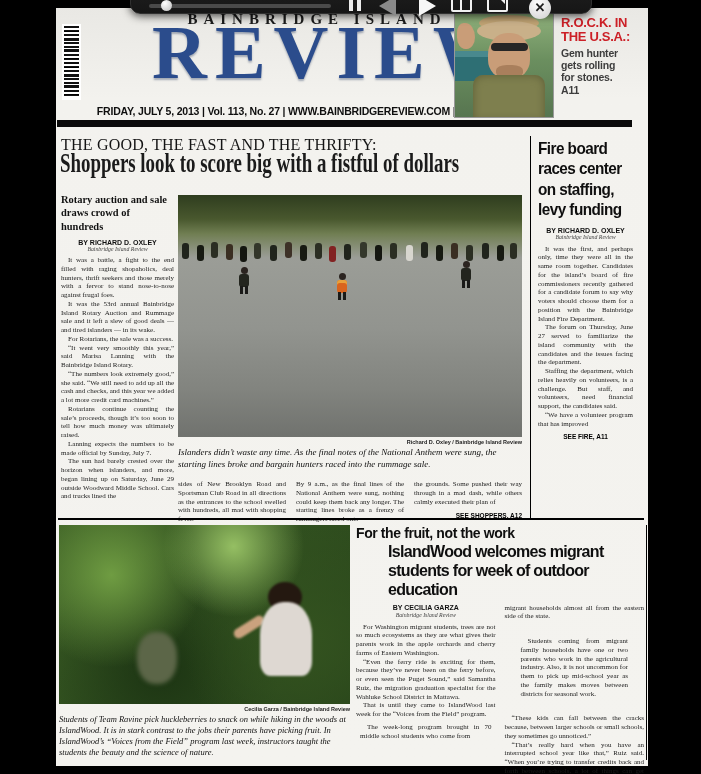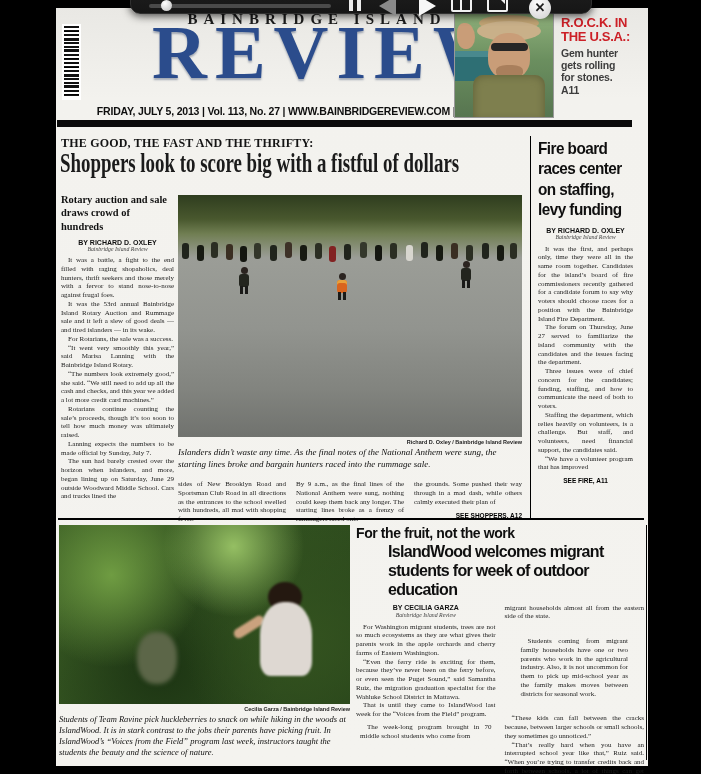--- a/index.html
+++ b/index.html
@@ -48,21 +48,21 @@
      background:#262626;border-radius:4px;}
   #promo-photo .beard{position:absolute;left:41px;top:52px;width:27px;height:13px;
      background:#a97f5c;border-radius:40%;}
   #promo-photo .shirt{position:absolute;left:18px;top:62px;width:72px;height:46px;
      background:#7e7f4e;border-radius:10px 10px 0 0;box-shadow:inset 0 0 8px #5c5d36;}
   #promo-text{padding:4px 0 0 7px;font-family:"Liberation Sans",sans-serif;width:70px;}
   #promo-title{color:#cc2027;font-weight:bold;font-size:13px;line-height:1.1;letter-spacing:-.3px;}
   #promo-sub{color:#3d3d3d;font-weight:bold;font-size:10.5px;line-height:1.18;margin-top:2px;letter-spacing:-.2px;}
 
   
-  #lead-kicker{left:5px;top:128px;font-weight:bold;font-size:12px;color:#141414;letter-spacing:.2px;}
+  #lead-kicker{left:5px;top:128px;font-weight:normal;font-size:16px;color:#141414;letter-spacing:.2px;}
   #lead-headline{left:4px;top:140px;font-weight:bold;font-size:27px;color:#1b1b1b;
      white-space:nowrap;transform:scaleX(.70);transform-origin:0 0;}
   #lead-left{left:5px;top:185px;width:113px;}
   #lead-left .sub-head{font-weight:bold;font-size:11px;line-height:1.22;color:#111;
      width:119px;transform:scaleX(.95);transform-origin:0 0;}
   .byline{font-family:"Liberation Sans",sans-serif;font-weight:bold;font-size:7px;
      text-align:center;margin-top:6px;color:#111;}
   .source{font-style:italic;font-size:5.8px;text-align:center;color:#444;}
   .bodytxt{font-size:7px;line-height:1.25;text-align:justify;color:#1b1b1b;margin-top:4px;}
   .bodytxt p{margin:0;text-indent:7px;}
@@ -239,23 +239,22 @@
       </div>
     </div>
     <div class="abs" id="lead-rule"></div>
 
     <div class="abs" id="fire-rule-v"></div>
     <div class="abs" id="fire">
       <div id="fire-head">Fire board races center on staffing, levy funding</div>
       <div class="byline">BY RICHARD D. OXLEY</div>
       <div class="source">Bainbridge Island Review</div>
       <div class="bodytxt">
-        <p>It was the first, and perhaps only, time they were all in the same room together. Candidates for the island’s board of fire commissioners recently gathered for a candidate forum to say why voters should choose races for a position with the Bainbridge Island Fire Department.</p>
+        <p>It was the first, and perhaps only, time they were all in the same room together. Candidates for the island’s board of fire commissioners recently gathered for a candidate forum to say why voters should choose them for a position with the Bainbridge Island Fire Department.</p>
         <p>The forum on Thursday, June 27 served to familiarize the island community with the candidates and the issues facing the department.</p>
-        <p>Three issues were of chief concern for the candidates; funding, staffing, and how to communicate the need of both to voters.</p>
         <p>Staffing the department, which relies heavily on volunteers, is a challenge. But staff, and volunteers, need financial support, the candidates said.</p>
         <p>“We have a volunteer program that has improved</p>
       </div>
       <div class="jump" id="fire-jump">SEE FIRE, A11</div>
     </div>
 
     <div class="abs" id="iw-photo">
       <div class="kid-arm"></div>
       <div class="kid-hair"></div>
       <div class="kid-shirt"></div>

